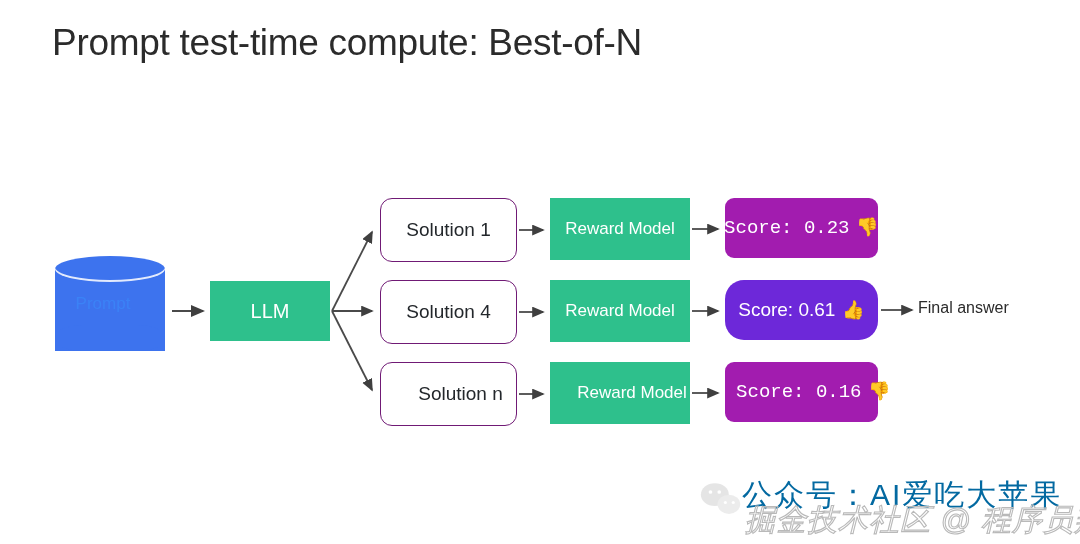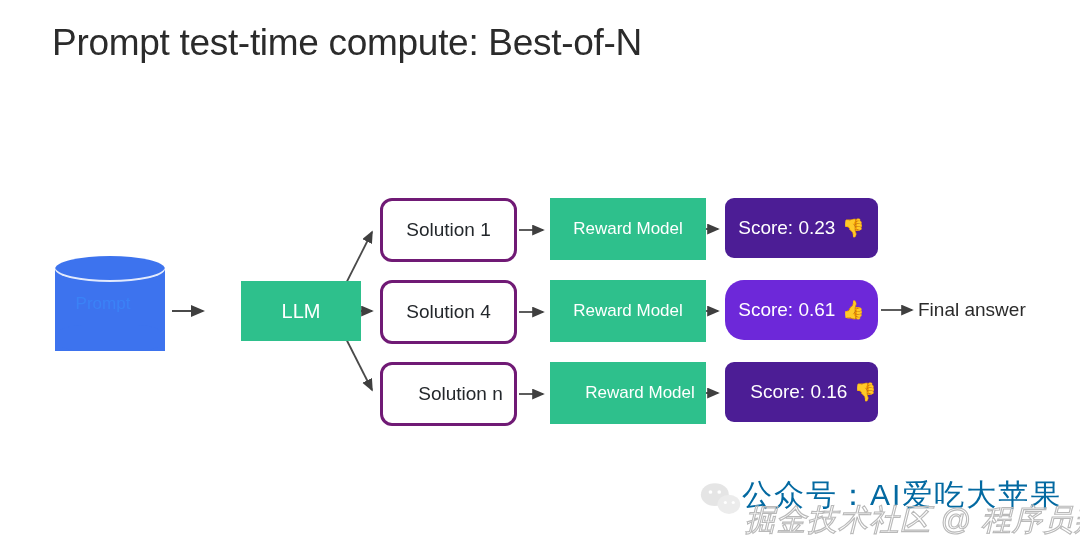--- a/index.html
+++ b/index.html
@@ -97,52 +97,51 @@
   }
 
   .node-llm {
     left: 210px;
     top: 281px;
     width: 120px;
     height: 60px;
     background: #2ec08c;
     color: #ffffff;
     font-size: 20px;
-    margin-left: 31px;
   }
 
   .node-solution {
     left: 380px;
     width: 137px;
     height: 64px;
     background: #ffffff;
-    border: 3px solid #701a75;
+    border: 1px solid #701a75;
     border-radius: 12px;
     color: #23272b;
     font-size: 19px;
   }
 
   .node-reward {
     left: 550px;
-    width: 156px;
+    width: 140px;
     height: 62px;
     background: #2ec08c;
     color: #ffffff;
     font-size: 17px;
   }
 
   .node-score {
     left: 725px;
     width: 153px;
     height: 60px;
     border-radius: 9px;
     color: #ffffff;
     font-size: 19px;
   }
-  .score-red   { background: #4c1d95; }
+  .score-red   { background: #a21caf; font-family: Liberation Mono, monospace; }
   .score-green { background: #6d28d9; border-radius: 19px; }
 
   .score-inner {
     display: flex;
     align-items: center;
     gap: 7px;
   }
   .thumb-glyph {
     font-size: 18px;
     line-height: 1;
@@ -151,21 +150,21 @@
 
   
   .row-1 { top: 198px; }
   .row-2 { top: 280px; }
   .row-3 { top: 362px; padding-left: 24px; }
 
   #final-answer {
     position: absolute;
     left: 918px;
     top: 299px;
-    font-size: 19px;
+    font-size: 16px;
     color: #2b2b2b;
     white-space: nowrap;
   }
 
   
   .watermark {
     position: absolute;
     white-space: nowrap;
     pointer-events: none;
     user-select: none;

